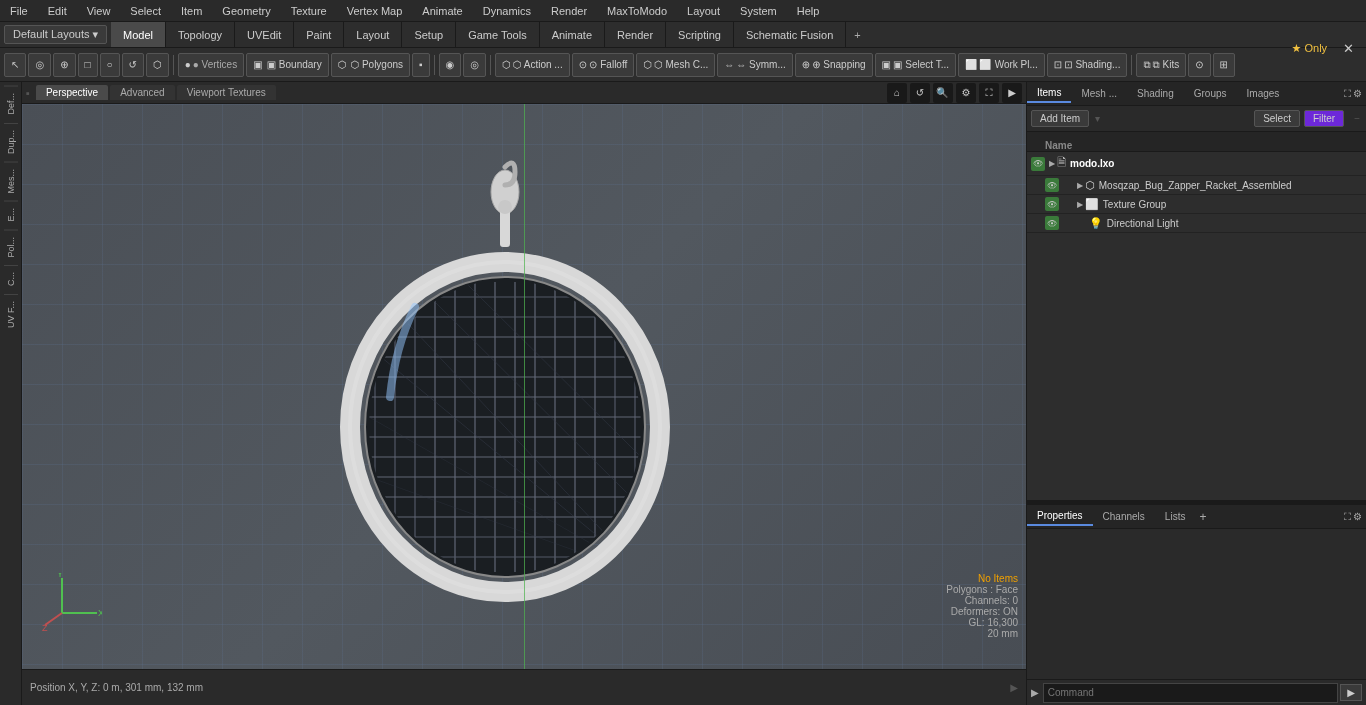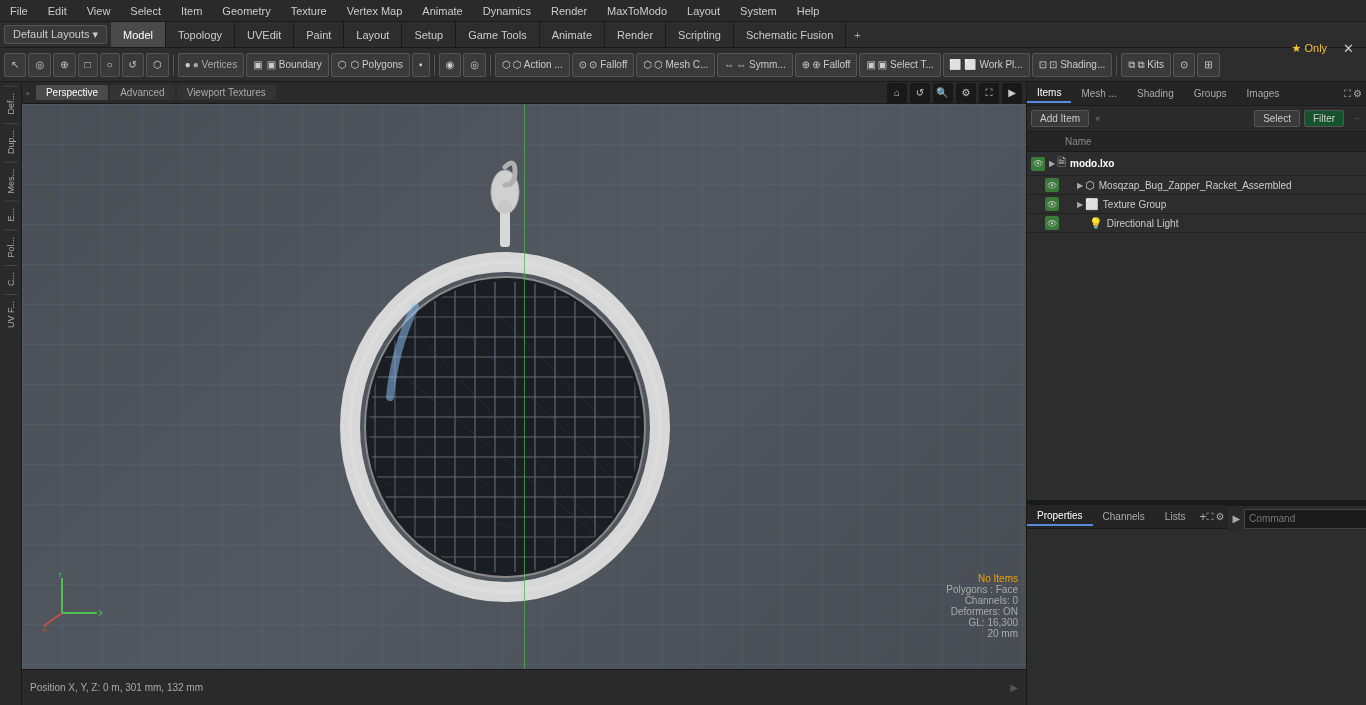--- a/index.html
+++ b/index.html
@@ -122,38 +122,38 @@
     .items-tab {
       padding: 3px 10px; font-size: 10px; color: #aaa; cursor: pointer;
     }
     .items-tab.active { color: #fff; border-bottom: 2px solid #5a8adf; }
     #items-toolbar {
       height: 26px; background: #2a2a2a; display: flex; align-items: center; padding: 0 4px;
       gap: 4px; border-bottom: 1px solid #1a1a1a;
     }
     .add-item-btn { padding: 2px 8px; font-size: 10px; color: #ccc; background: #3a3a3a; border: 1px solid #555; border-radius: 2px; cursor: pointer; }
     .select-btn { padding: 2px 8px; font-size: 10px; color: #ccc; background: #3a3a3a; border: 1px solid #555; border-radius: 2px; cursor: pointer; }
-    .filter-btn { padding: 2px 8px; font-size: 10px; color: #ccc; background: #14532d; border: 1px solid #555; border-radius: 2px; cursor: pointer; }
+    .filter-btn { padding: 2px 8px; font-size: 10px; color: #ccc; background: #6d28d9; border: 1px solid #555; border-radius: 2px; cursor: pointer; }
     #items-header {
-      height: 20px; background: #252525; display: flex; align-items: center; padding: 0 20px;
-      border-bottom: 1px solid #1a1a1a; font-size: 10px; color: #888;
+      height: 20px; background: #252525; display: flex; align-items: flex-end; padding: 0 0;
+      border-bottom: 1px solid #1a1a1a; font-size: 10px; color: #888; font-weight: bold;
     }
     .item-row {
       display: flex; align-items: center; padding: 2px 4px; gap: 4px;
       border-bottom: 1px solid #222; cursor: pointer;
     }
     .item-eye { width: 14px; height: 14px; background: #3a7a3a; border-radius: 2px; flex-shrink: 0; font-size: 8px; display: flex; align-items: center; justify-content: center; }
     .item-indent { display: flex; align-items: center; gap: 2px; flex: 1; }
     .item-arrow { font-size: 8px; color: #aaa; cursor: pointer; }
     .item-name { font-size: 10px; color: #ccc; }
     .item-name.bold { font-weight: bold; color: #fff; }
 
     
     #props-panel {
-      height: 200px; display: flex; 
+      height: 200px; display: flex; flex-direction: column;
     }
     #props-tabs {
       height: 24px; background: #252525; display: flex; align-items: center; border-bottom: 1px solid #1a1a1a;
     }
     .props-tab { padding: 3px 10px; font-size: 10px; color: #aaa; cursor: pointer; }
     .props-tab.active { color: #fff; border-bottom: 2px solid #5a8adf; }
     .props-tab-plus { margin-left: 4px; font-size: 12px; color: #aaa; cursor: pointer; }
     #props-content { flex: 1; background: #2a2a2a; }
 
     
@@ -278,21 +278,21 @@
   <div class="tool-btn">
     <span>⬡</span>
     <span>⬡ Mesh C...</span>
   </div>
   <div class="tool-btn">
     <span>⇔</span>
     <span>⇔ Symm...</span>
   </div>
   <div class="tool-btn">
     <span>⊕</span>
-    <span>⊕ Falloff</span>
+    <span>⊕ Snapping</span>
   </div>
   <div class="tool-btn">
     <span>▣</span>
     <span>▣ Select T...</span>
   </div>
   <div class="tool-btn">
     <span>⬜</span>
     <span>⬜ Work Pl...</span>
   </div>
   <div class="tool-btn">

